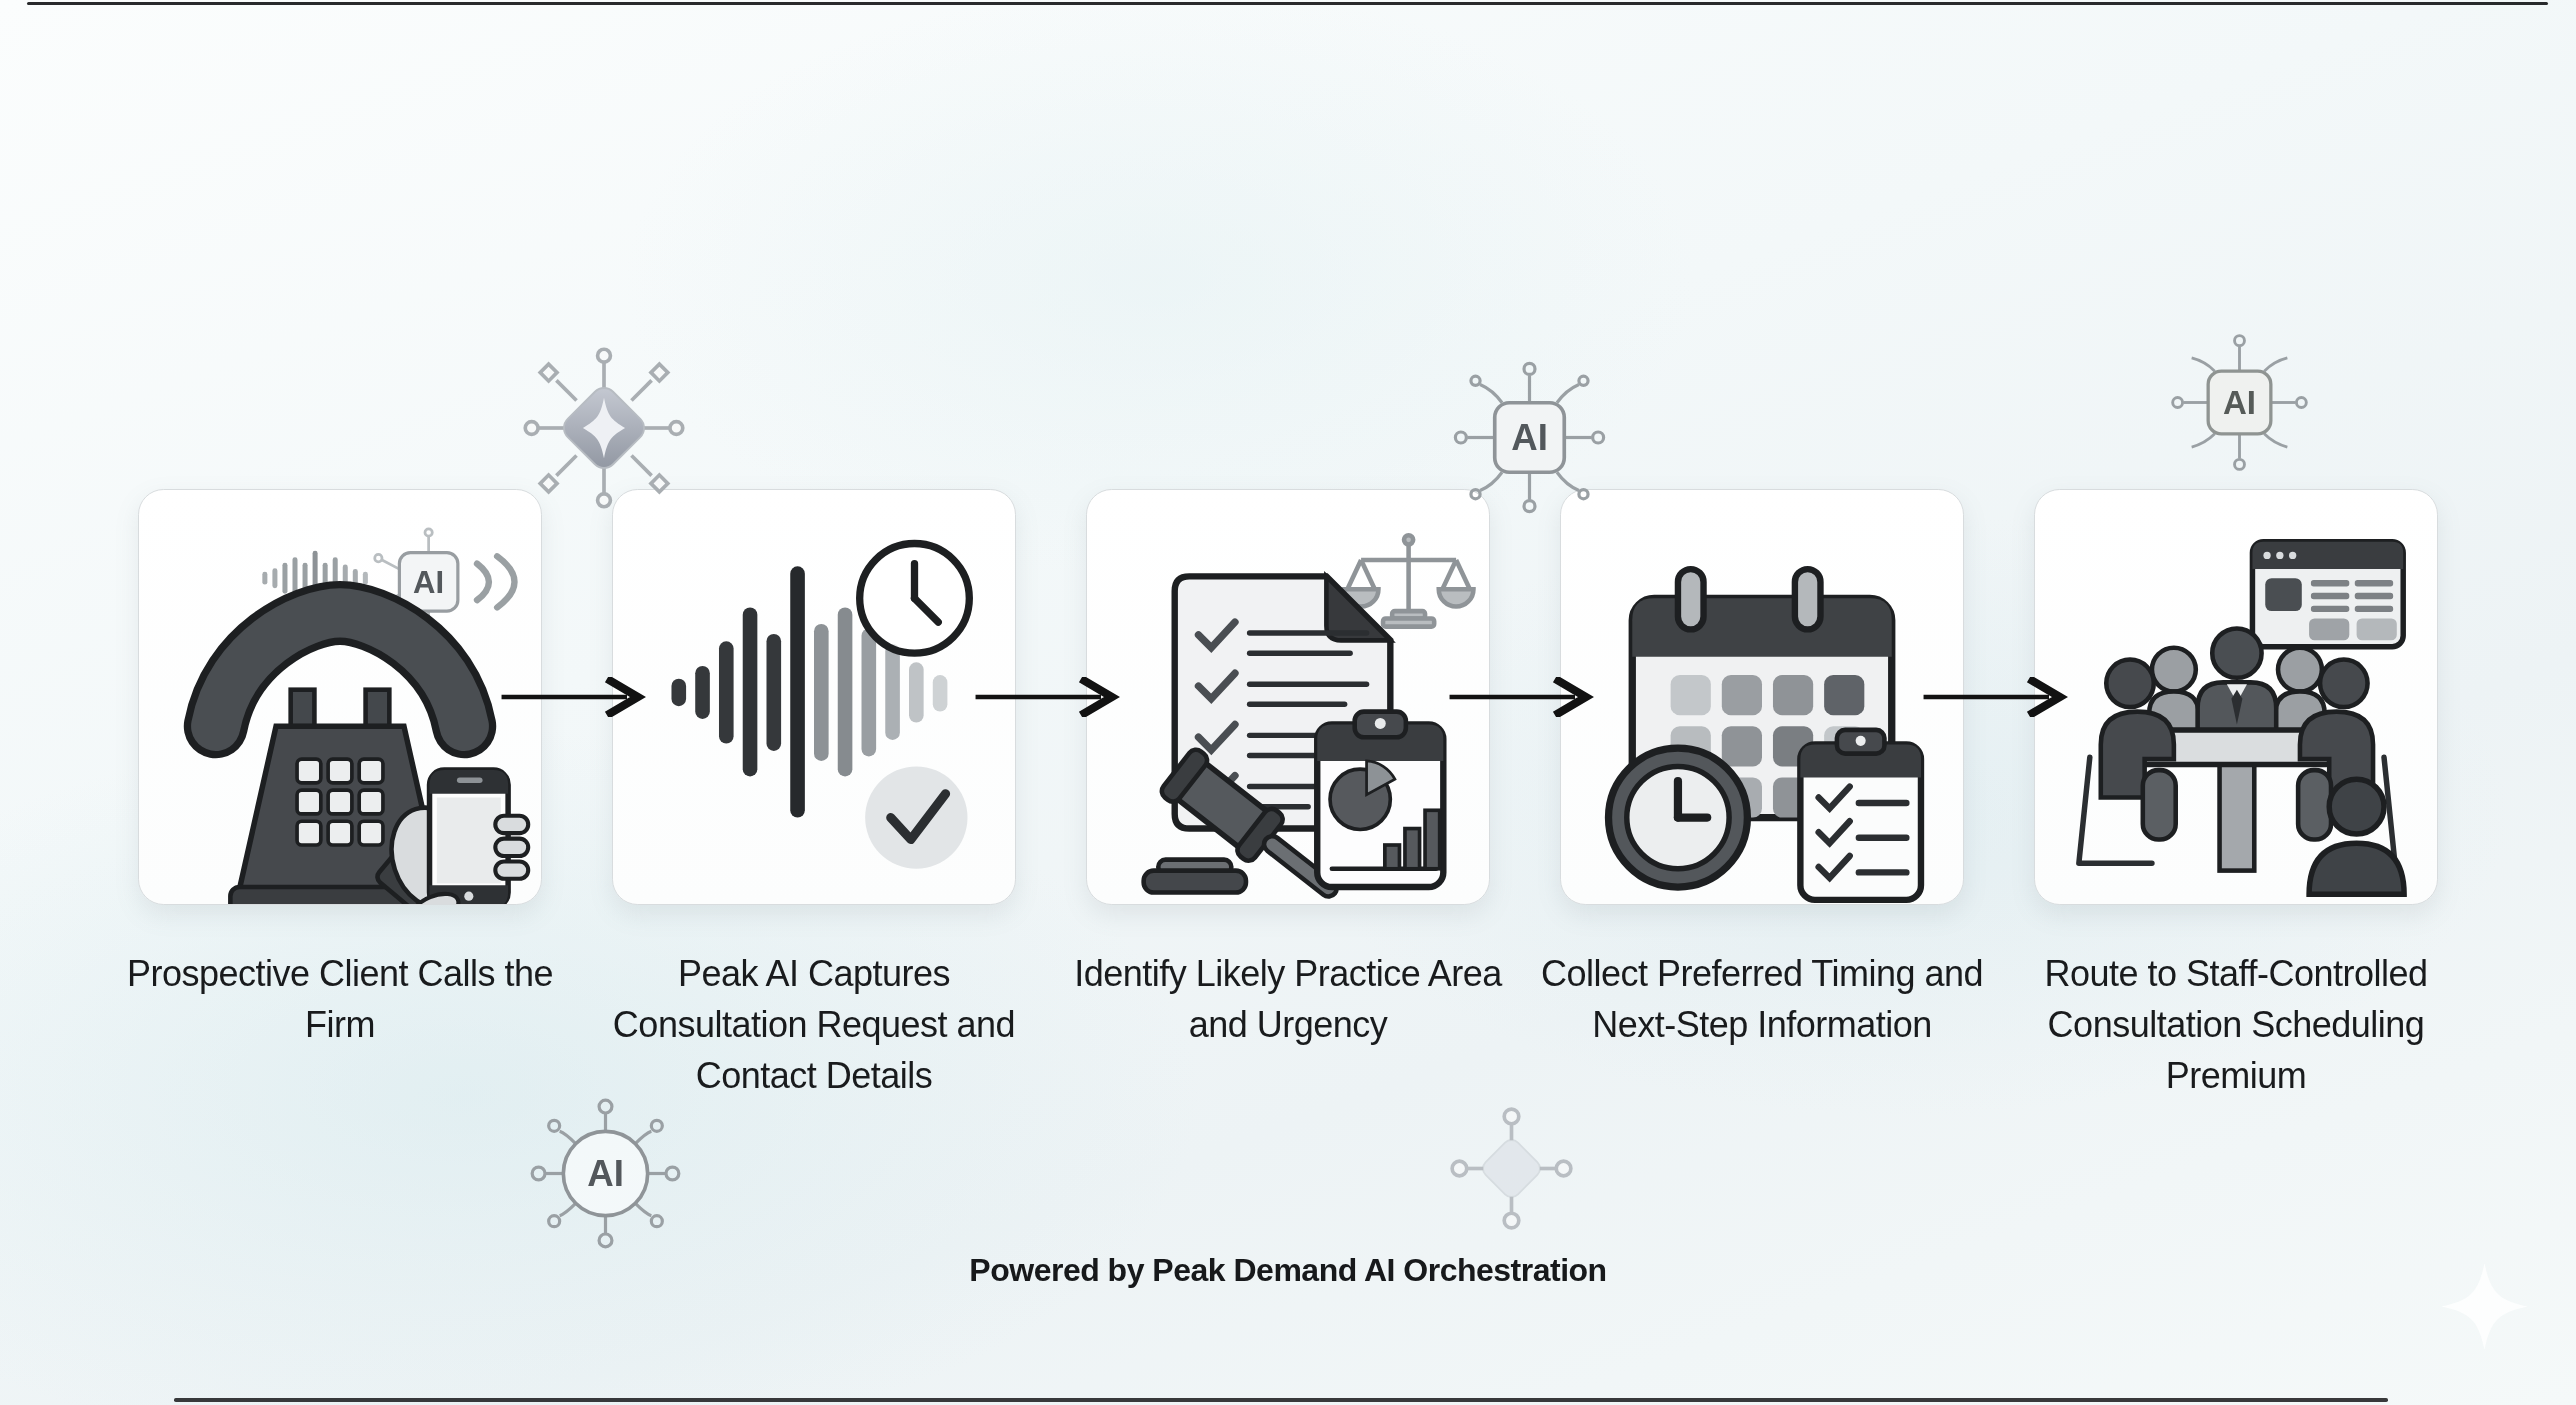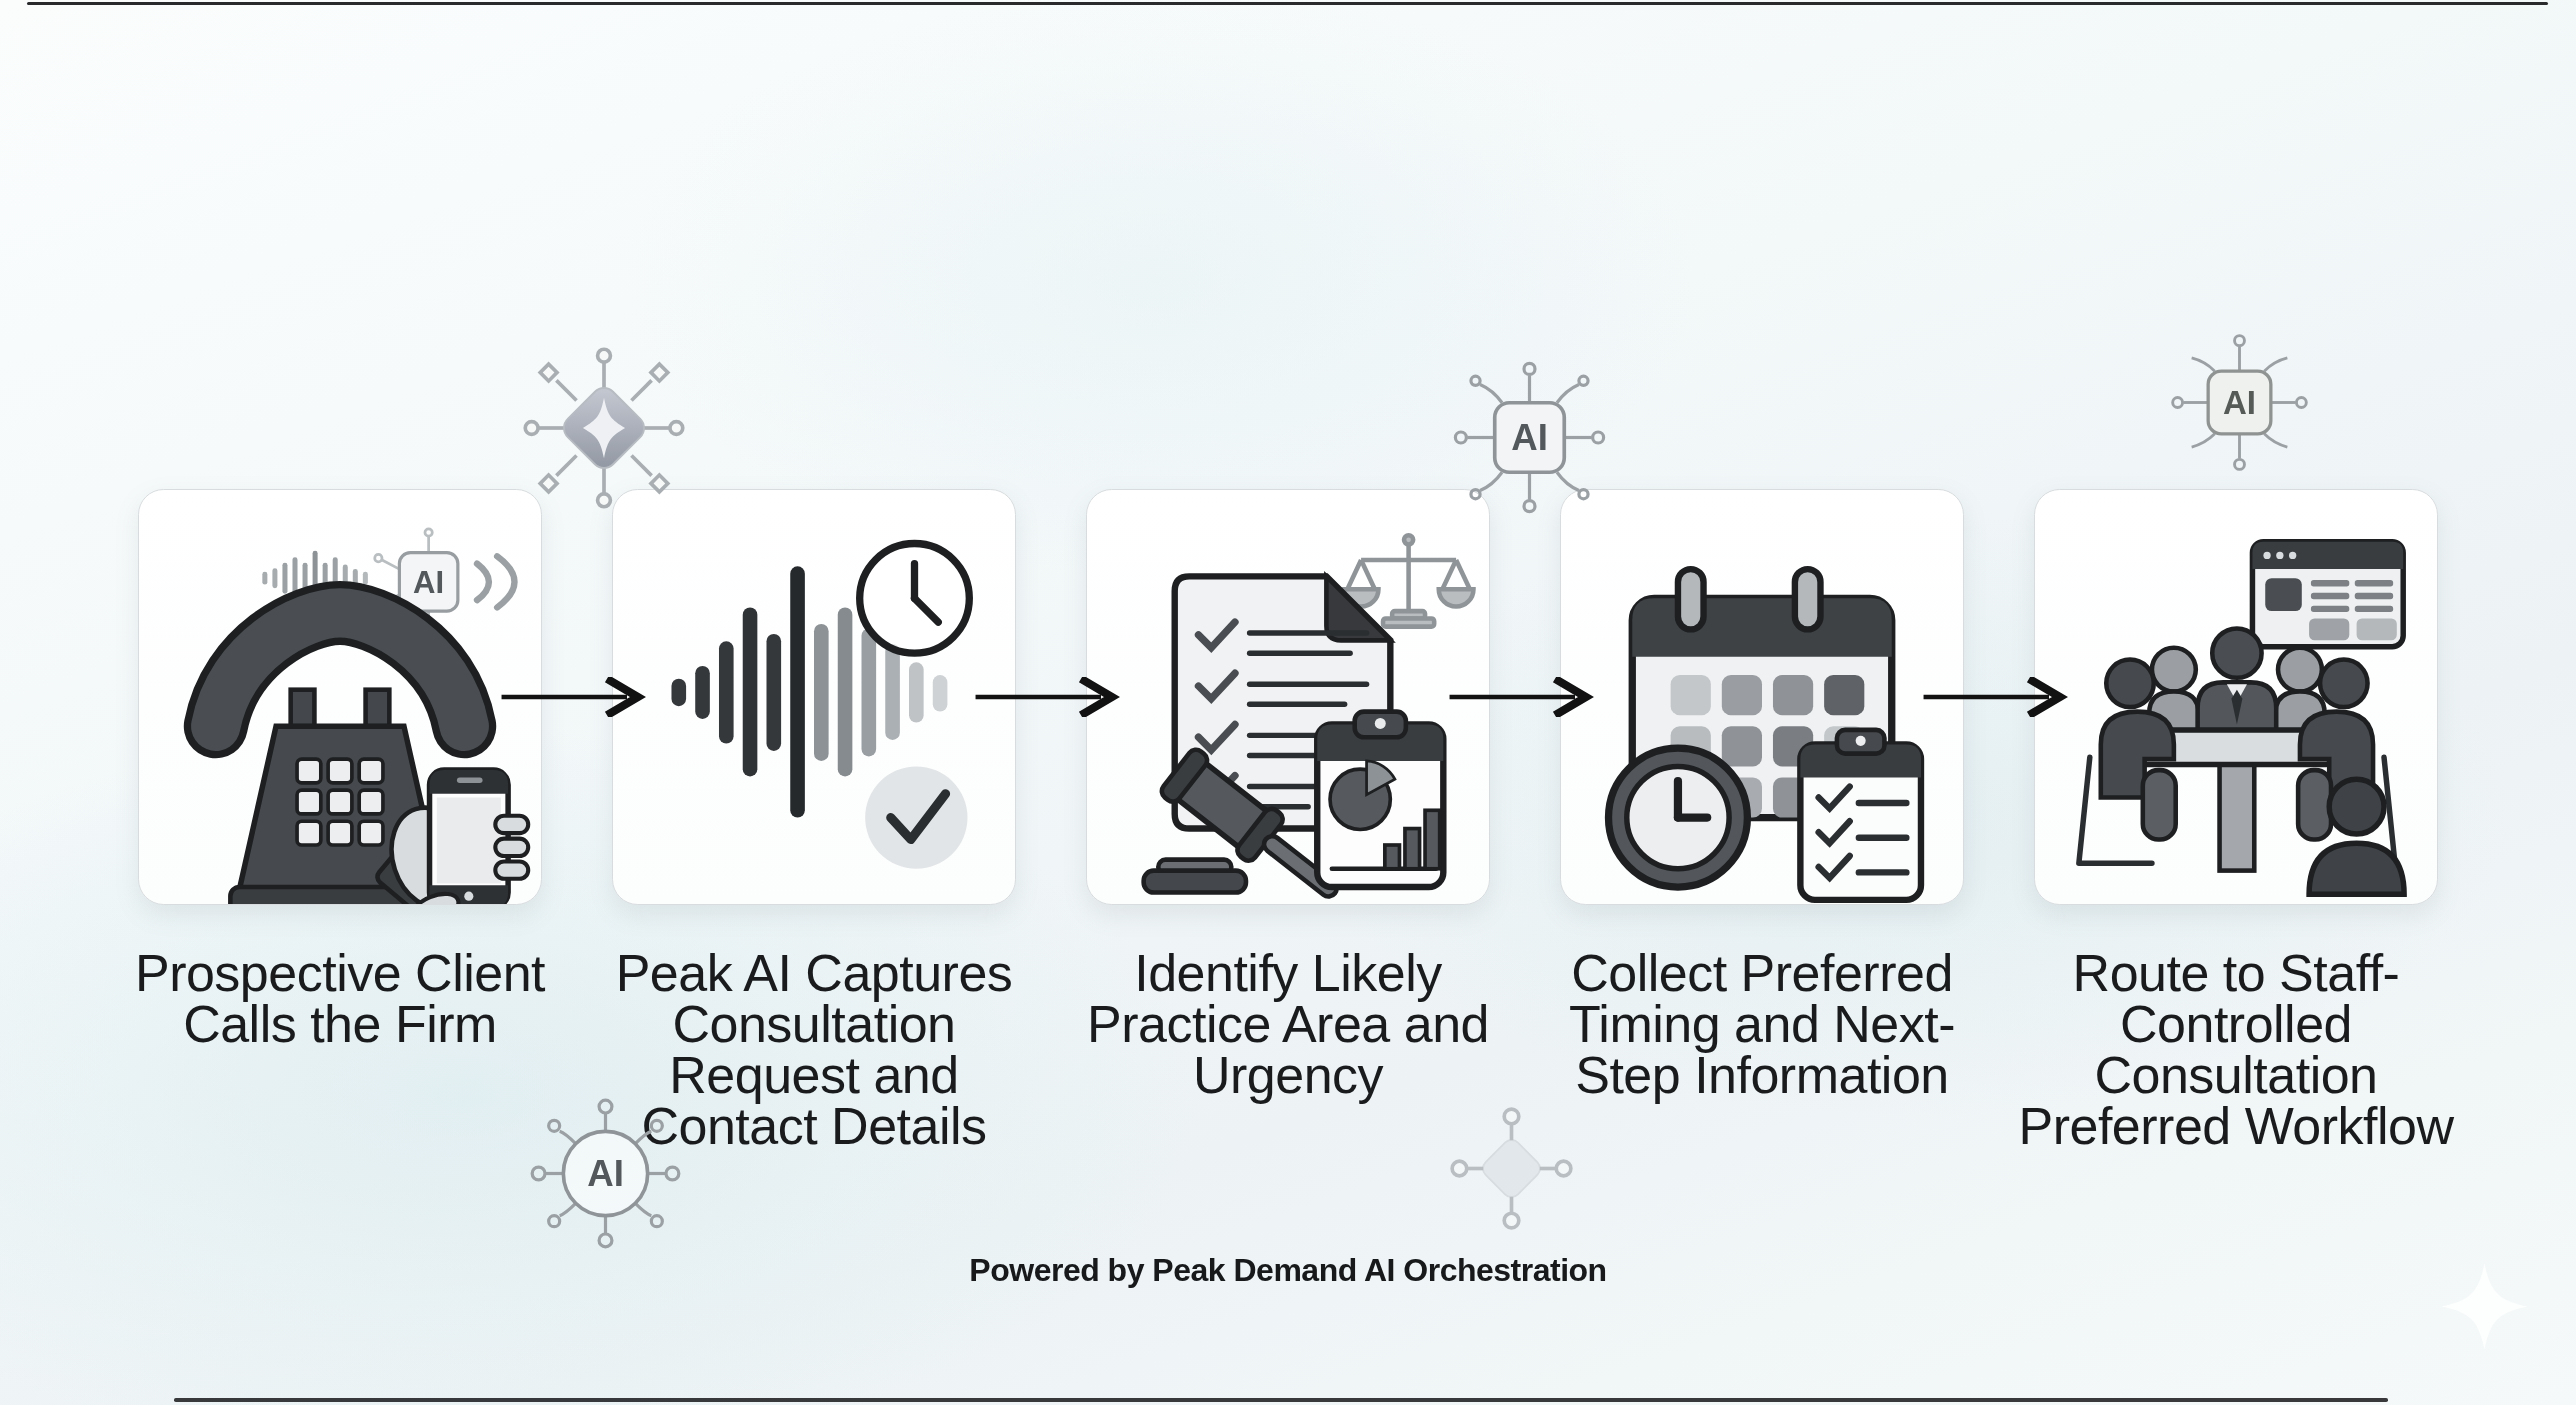--- a/index.html
+++ b/index.html
@@ -21,21 +21,21 @@
   }
   .cards-row{position:absolute;top:489px;left:0;width:100%;display:flex;justify-content:center;gap:70px;}
   .card{
     width:404px;height:416px;background:linear-gradient(180deg,#ffffff 0%,#fcfdfd 100%);
     border:1.8px solid #d8dcde;border-radius:25.6px;box-shadow:0 9.1px 24px rgba(110,120,130,0.13);
     position:relative;box-sizing:border-box;
   }
   .card svg{width:100%;height:100%;display:block;}
   .labels-row{position:absolute;top:948px;left:0;width:100%;display:flex;justify-content:center;}
   .step-label{
-    width:474px;font-size:52px;line-height:51px;font-weight:500;color:#191b1d;
+    width:474px;font-size:36px;line-height:51px;font-weight:500;color:#191b1d;
     text-align:center;letter-spacing:-0.5px;
   }
   .arrow{position:absolute;width:156px;height:40px;}
   .arrow svg{width:100%;height:100%;display:block;}
   .deco{position:absolute;}
   .deco svg{width:100%;height:100%;display:block;}
   .footer{
     position:absolute;top:1252px;left:0;width:100%;text-align:center;
     font-size:32px;font-weight:700;color:#17191b;letter-spacing:-0.5px;
   }
@@ -322,21 +322,21 @@
       <path d="M2,22 H140" stroke="#121212" stroke-width="5"></path>
       <path d="M118,2 L152,22 L118,42" fill="none" stroke="#121212" stroke-width="9"></path>
     </svg>
 </div>
 
 <div class="labels-row">
   <div class="step-label">Prospective Client Calls the Firm</div>
   <div class="step-label">Peak AI Captures Consultation Request and Contact Details</div>
   <div class="step-label">Identify Likely Practice Area and Urgency</div>
   <div class="step-label">Collect Preferred Timing and Next-Step Information</div>
-  <div class="step-label">Route to Staff-Controlled Consultation Preferred Workflow</div>
+  <div class="step-label">Route to Staff-Controlled Consultation Scheduling Premium</div>
 </div>
 
 <div class="deco" style="left:517px;top:341px;width:174px;height:174px;">
   <svg viewBox="0 0 190 190">
     <defs>
         <linearGradient id="gdia" x1="0" y1="0" x2="1" y2="1">
           <stop offset="0" stop-color="#c7cbd4"></stop>
           <stop offset="1" stop-color="#8f95a0"></stop>
         </linearGradient>
       </defs>

